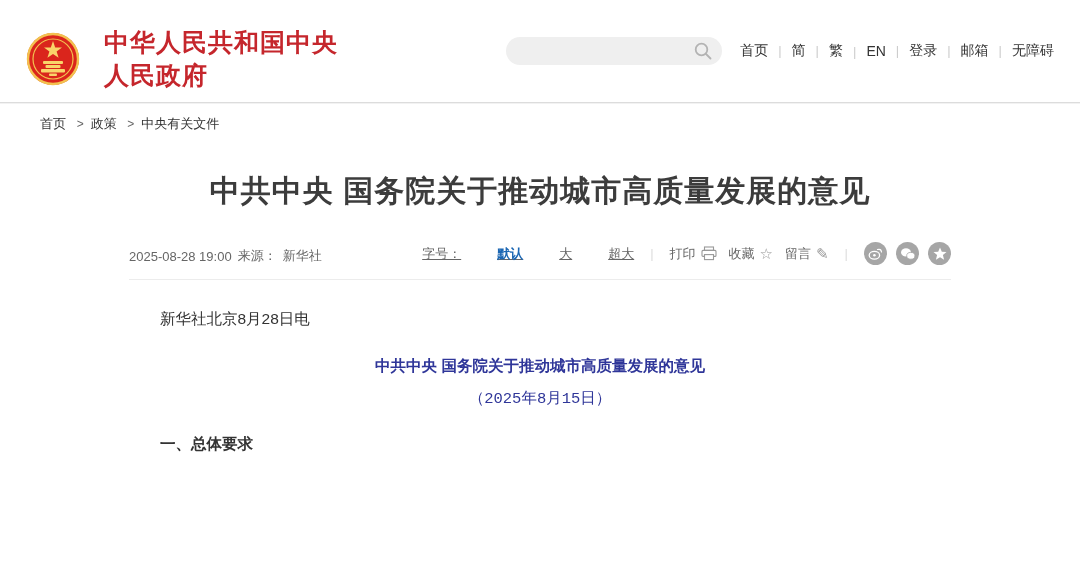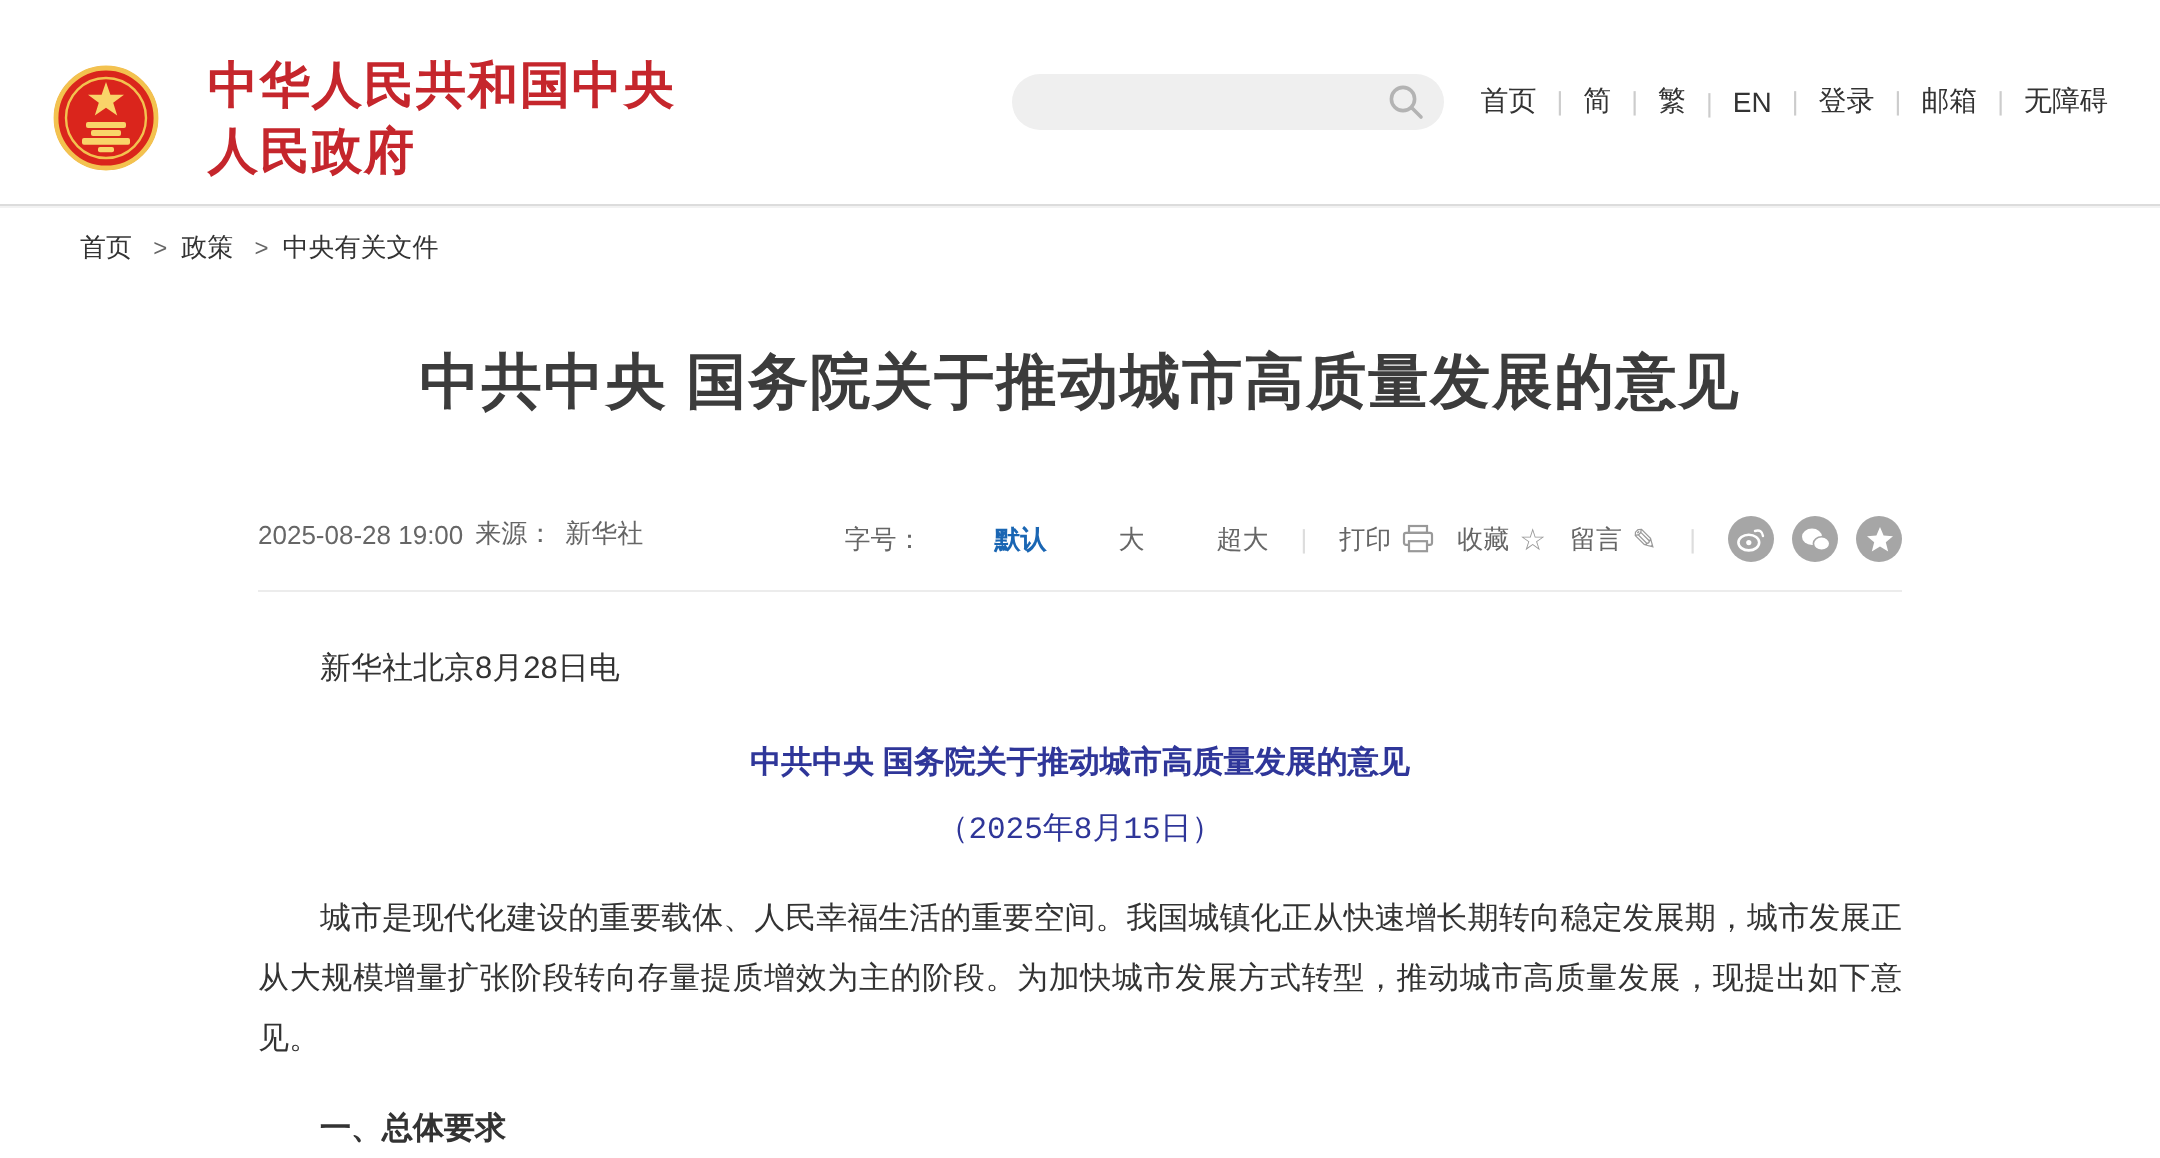--- a/index.html
+++ b/index.html
@@ -29,25 +29,25 @@
   
   .breadcrumb { padding:12px 0 0 40px; font-size:13px; color:#333; }
   .breadcrumb span { cursor:pointer; }
   .breadcrumb .crumb + .crumb::before { content:">"; color:#666; margin:0 7px; font-size:12px; }
 
   
   .article { width:822px; margin:0 auto; }
   .article-title { margin-top:38px; text-align:center; font-size:30px; font-weight:bold;
     color:#3c3c3c; letter-spacing:1px; }
 
-  .meta-row { margin-top:46px; display:flex; justify-content:space-between; align-items:flex-start;
+  .meta-row { margin-top:30px; display:flex; justify-content:space-between; align-items:flex-end;
     font-size:13px; color:#666; padding-bottom:14px; border-bottom:1px solid #ececec; }
   .meta-left { display:flex; align-items:center; gap:6px; }
   .meta-right { display:flex; align-items:center; gap:12px; }
-  .fs-group { display:flex; align-items:center; gap:7px; }
+  .fs-group { display:flex; align-items:center; gap:7px;text-decoration:underline; }
   .fs-option { cursor:pointer; color:#666;padding-left:29px; }
   .fs-option.active { color:#1a66b3; font-weight:bold; }
   .meta-sep { color:#ddd; margin:0 4px; }
   .tool { display:flex; align-items:center; gap:5px; cursor:pointer; color:#666; }
   .tool .glyph { color:#999; font-size:15px; }
   .share-group { display:flex; align-items:center; gap:9px; }
   .share-circle { width:23px; height:23px; border-radius:50%; background:#a6a6a6;
     display:flex; align-items:center; justify-content:center; cursor:pointer; }
 
   
@@ -159,19 +159,18 @@
             </svg>
           </span>
         </div>
       </div>
     </div>
 
     <div class="doc-body">
       <p class="doc-dateline">新华社北京8月28日电</p>
       <p class="doc-title">中共中央 国务院关于推动城市高质量发展的意见</p>
       <p class="doc-date">（2025年8月15日）</p>
-      <p class="doc-p">城市是现代化建设的重要载体、人民幸福生活的重要空间。我国城镇化正从快速增长期转向稳定发展期，城市发展正从大规模增量扩张阶段转向存量提质增效为主的阶段。为加快城市发展方式转型，推动城市高质量发展，现提出如下意见。</p>
       <p class="doc-h2">一、总体要求</p>
 
     </div>
   </div>
 
 </div>
 
 </body></html>

